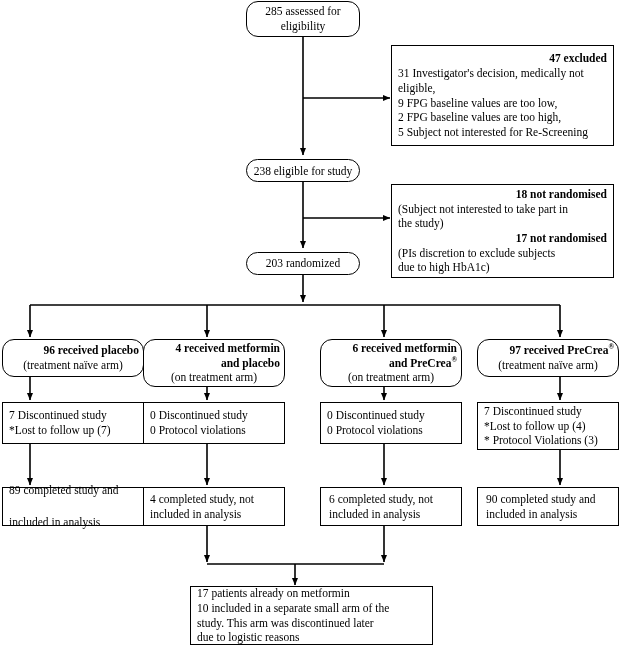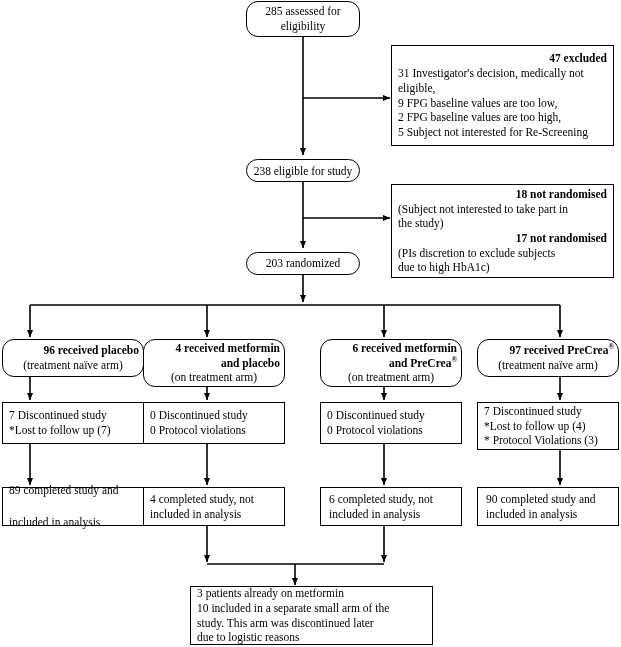--- a/index.html
+++ b/index.html
@@ -187,19 +187,19 @@
     <span class="line">6 completed study, not</span>
     <span class="line">included in analysis</span>
   </div>
 
   <div class="node left" style="left:477px; top:487px; width:142px; height:39px;padding-left:8px;">
     <span class="line">90 completed study and</span>
     <span class="line">included in analysis</span>
   </div>
 
   <div class="node left" style="left:190px; top:586px; width:243px; height:59px;">
-    <span class="line">3 patients already on metformin</span>
+    <span class="line">17 patients already on metformin</span>
     <span class="line">10 included in a separate small arm of the</span>
     <span class="line">study.  This arm was discontinued later</span>
     <span class="line">due to logistic reasons</span>
   </div>
 
 </div>
 
 </body></html>

